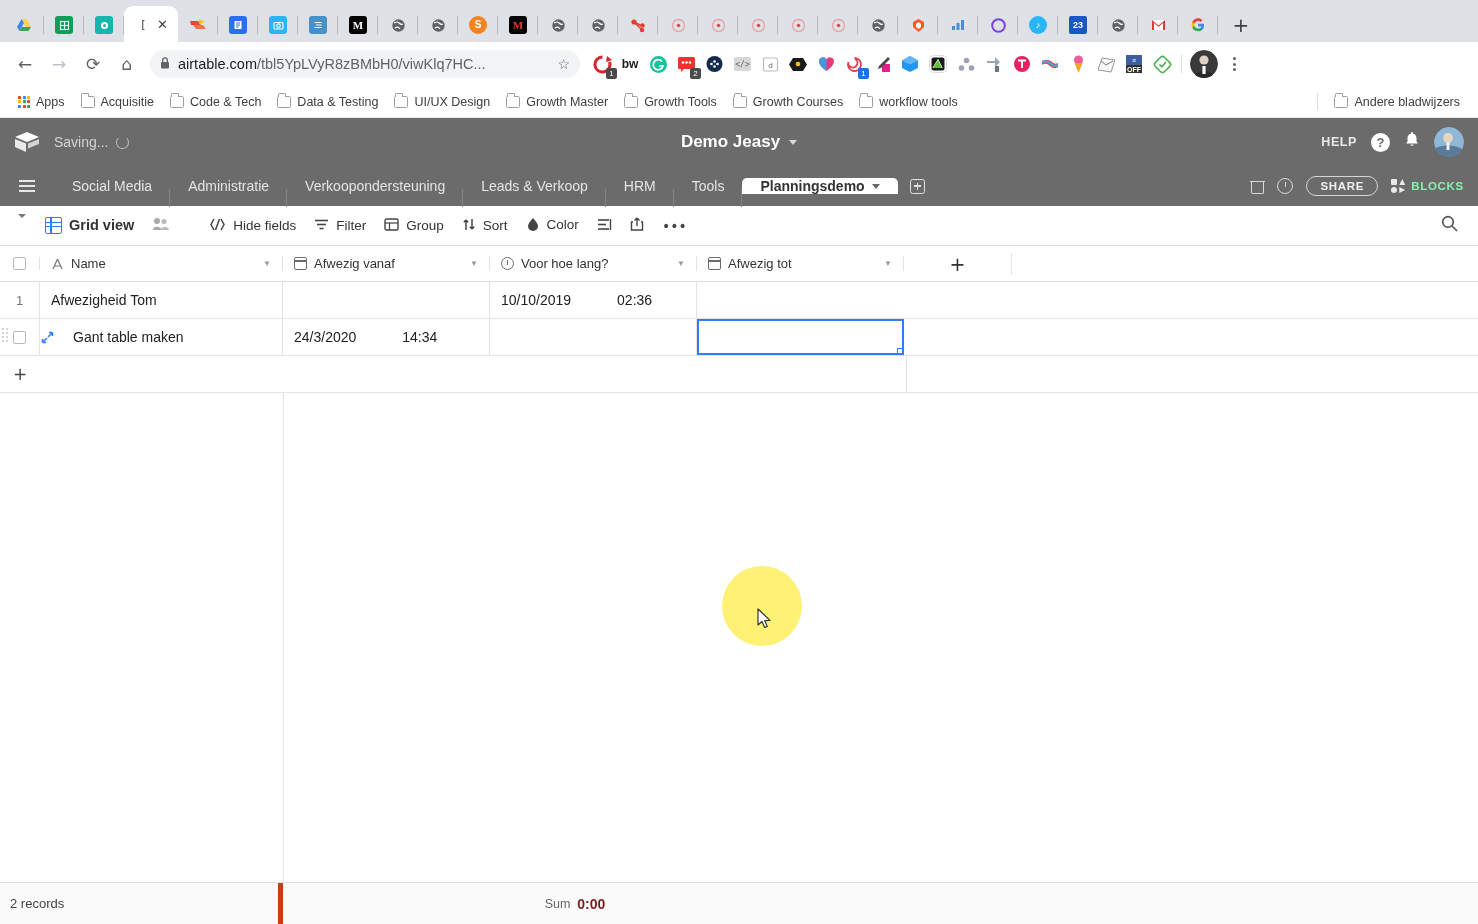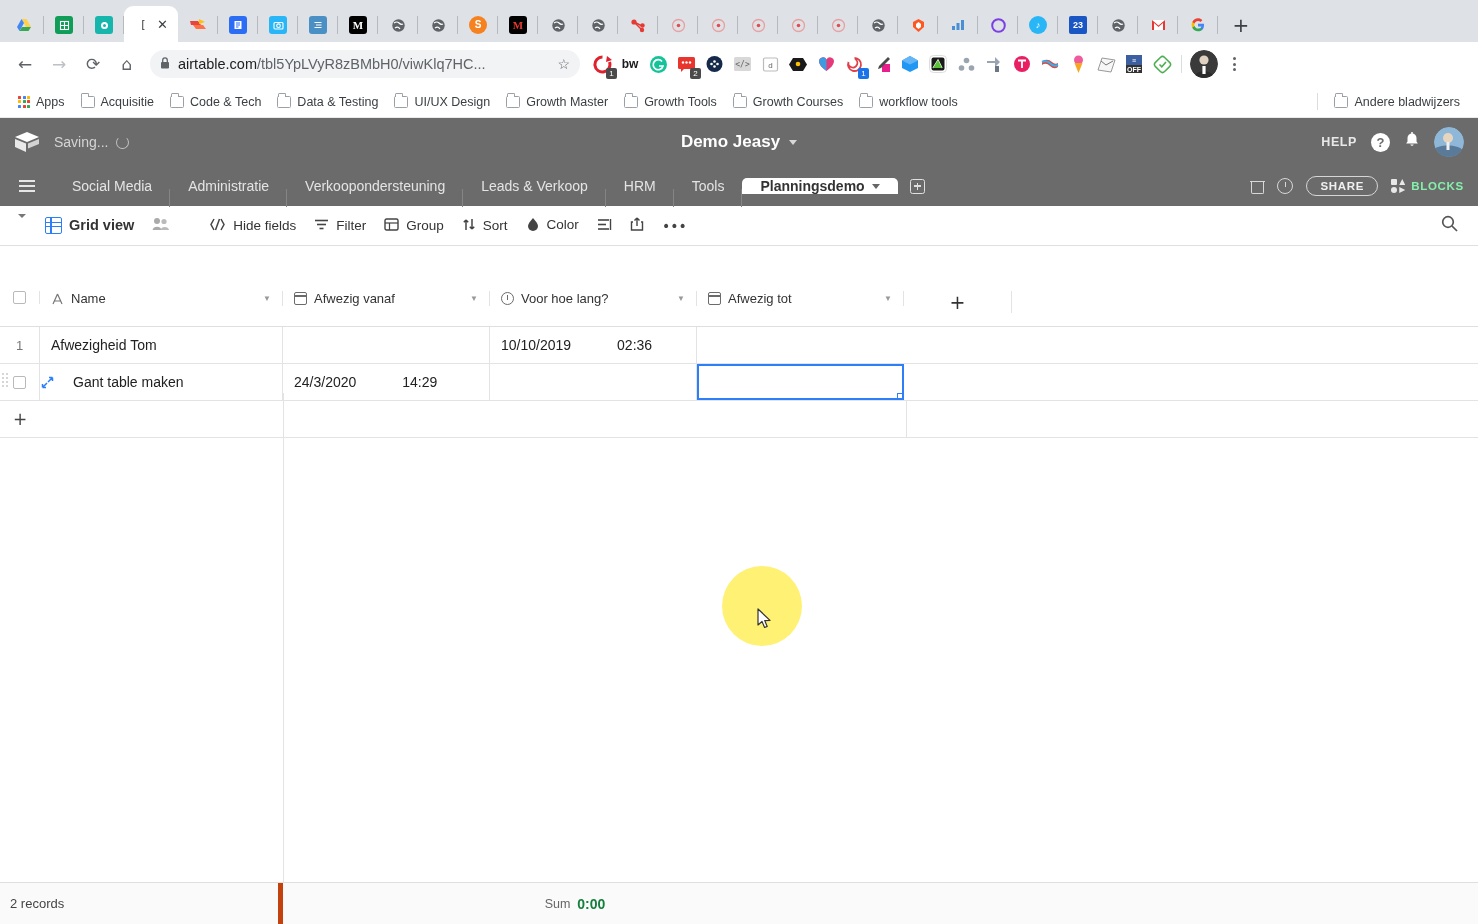--- a/index.html
+++ b/index.html
@@ -327,23 +327,23 @@
     white-space: nowrap;
   }
   .vb-name { font-weight: bold; font-size: 14.5px; }
   .vb-gap { width: 22px; }
   .ico-gl { font-size: 14px; color: #444; font-family: "DejaVu Sans", sans-serif; }
   .vb-search { margin-left: auto; font-size: 16px; color: #555; padding-right: 8px; }
 
   
   .grid-wrap { flex: 1; position: relative; overflow: hidden; background: #fff; }
   .grid-head {
-    height: 36px; display: flex; align-items: flex-start;
+    height: 36px; display: flex; align-items: center;
     border-bottom: 1px solid #dfdfdf;
-    background: #fff; font-size: 13px; color: #333; margin-top: 45px;
+    background: #fff; font-size: 13px; color: #333;
   }
   .gh-check {
     width: 40px; display: flex; align-items: center; justify-content: center;
     border-right: 1px solid #e3e3e3; flex: 0 0 40px;
   }
   .chk {
     width: 13px; height: 13px; border: 1.4px solid #b9b9b9; border-radius: 2px;
     background: #fff; display: block;
   }
   .gh-cell {
@@ -460,21 +460,21 @@
     border-top: 1px solid #dfdfdf;
     display: flex; align-items: center;
     font-size: 13px; color: #444;
   }
   .ft-records { width: 283px; flex: 0 0 283px; padding-left: 10px; border-right: 5px solid #c2410c; height: 100%; display: flex; align-items: center; }
   .ft-sum {
     flex: 0 0 584px; display: flex; align-items: center; justify-content: center;
     gap: 7px; height: 100%;
   }
   .ft-sum .lab { color: #666; font-size: 12.5px; }
-  .ft-sum .val { color: #15803d; font-weight: bold; font-size: 14px; }
+  .ft-sum .val { color: #7f1d1d; font-weight: bold; font-size: 14px; }
 </style>
 </head>
 <body>
 
 <div class="browser">
 
   <div class="tabstrip">
     <div class="tab">
         <span class="tab-fav">
           <svg width="16" height="16" viewBox="0 0 16 16">
@@ -1164,21 +1164,21 @@
         <div class="cell col-name" style="position:relative;">
           <span class="expand-ico" style="left:0;">
             <svg width="13" height="13" viewBox="0 0 13 13">
                 <path d="M11.5 1.5 L7 6 M11.5 1.5 H8 M11.5 1.5 V5 M1.5 11.5 L6 7 M1.5 11.5 H5 M1.5 11.5 V8" stroke="#2d7ff9" stroke-width="1.5" fill="none"></path>
               </svg>
           </span>
           <span style="margin-left:22px;">Gant table maken</span>
         </div>
         <div class="cell col-from">
           <span class="date">24/3/2020</span>
-          <span class="time">14:29</span>
+          <span class="time">14:34</span>
         </div>
         <div class="cell col-dur"></div>
         <div class="cell col-to selected"></div>
       </div>
 
       <div class="row-add">
         <div class="plus">+</div>
         <div class="fill"></div>
       </div>
 

